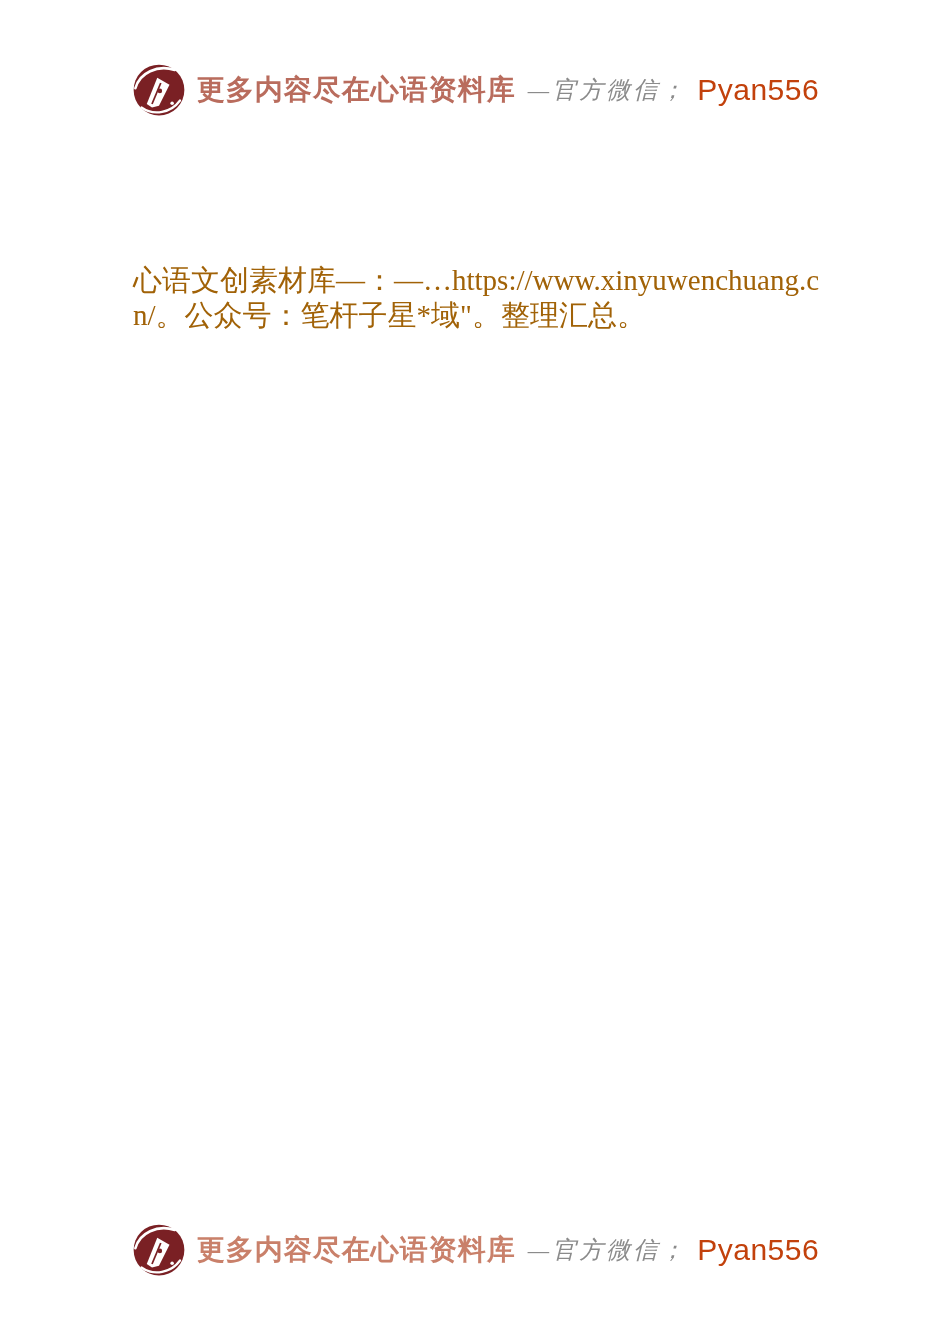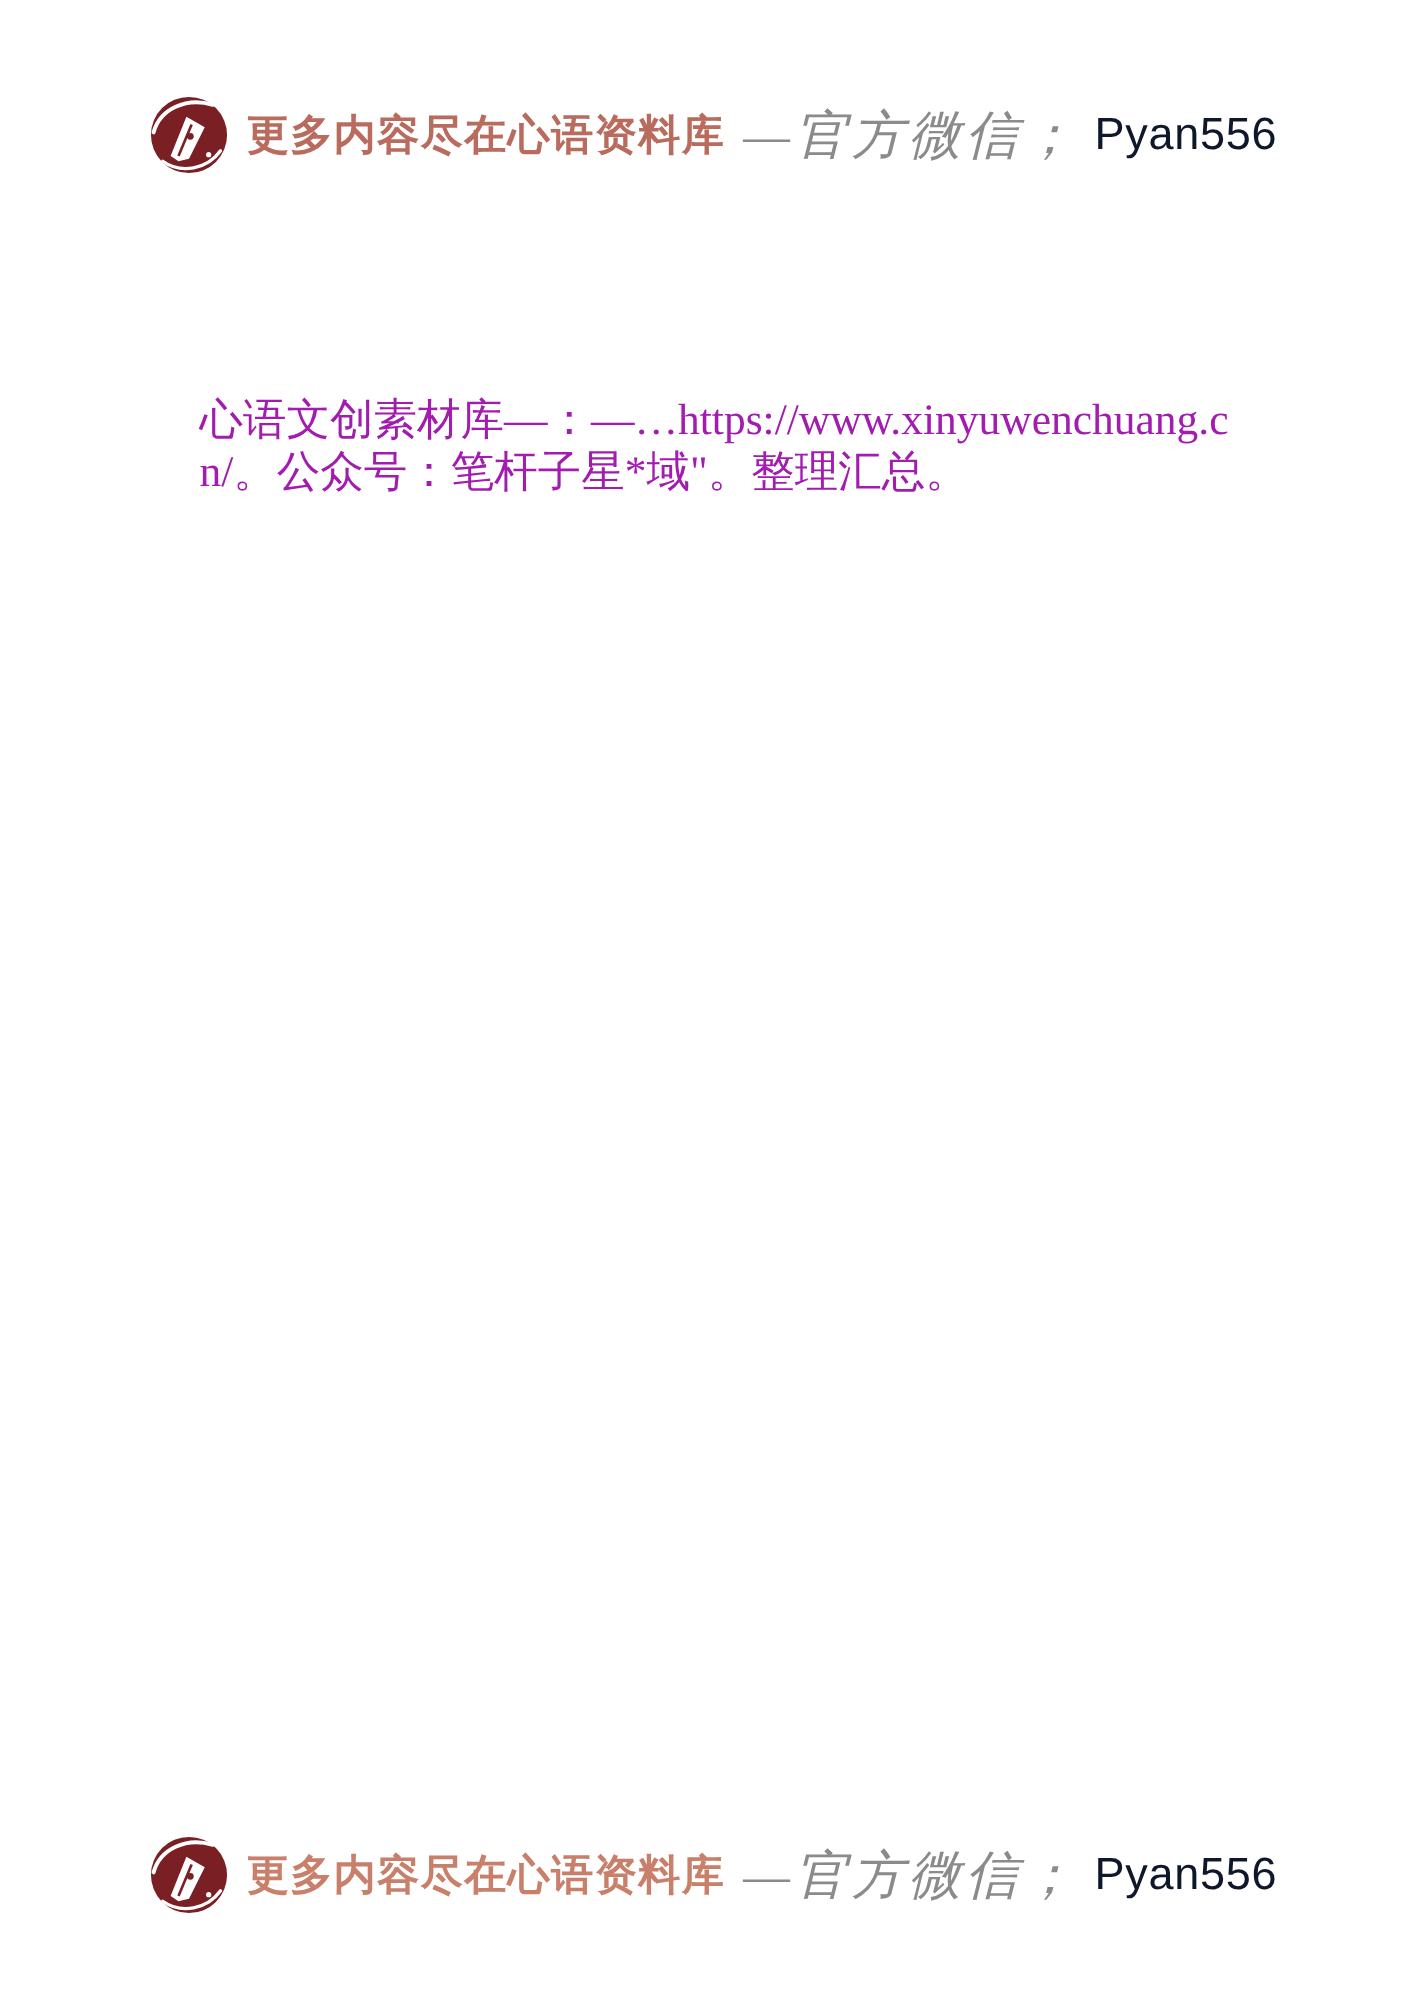--- a/index.html
+++ b/index.html
@@ -32,29 +32,29 @@
     font-family: "Liberation Serif", serif;
     font-size: 28px;
     font-weight: 700;
     letter-spacing: 1px;
   }
   .top .brand-text { color: #b96c5d; }
   .bottom .brand-text { color: #c9806a; }
   .wechat-label {
     font-family: "Liberation Serif", serif;
     font-style: italic;
-    font-size: 35px;
+    font-size: 24px;
     color: #8b8b8b;
     letter-spacing: 3px;
     margin-left: 2px;
   }
   .wechat-id {
     font-family: "Liberation Sans", sans-serif;
     font-size: 30px;
-    color: #0f172a;
+    color: #c2410c;
     letter-spacing: 0.5px;
   }
 
   
   .doc-title {
     position: absolute;
     top: 152px;
     left: 125px;
     width: 700px;
     text-align: center;
@@ -63,21 +63,21 @@
     font-size: 36px;
     line-height: 54px;
     color: #000000;
     letter-spacing: 0.5px;
   }
   .content {
     position: absolute;
     top: 263px;
     left: 133px;
     width: 690px;
-    color: #a21caf;
+    color: #a16207;
   }
   .source-note {
     font-size: 29px;
     line-height: 35px;
     font-weight: 400;
     text-align: left;
     word-break: break-all;
   }
   .body-para {
     margin-top: 3px;

